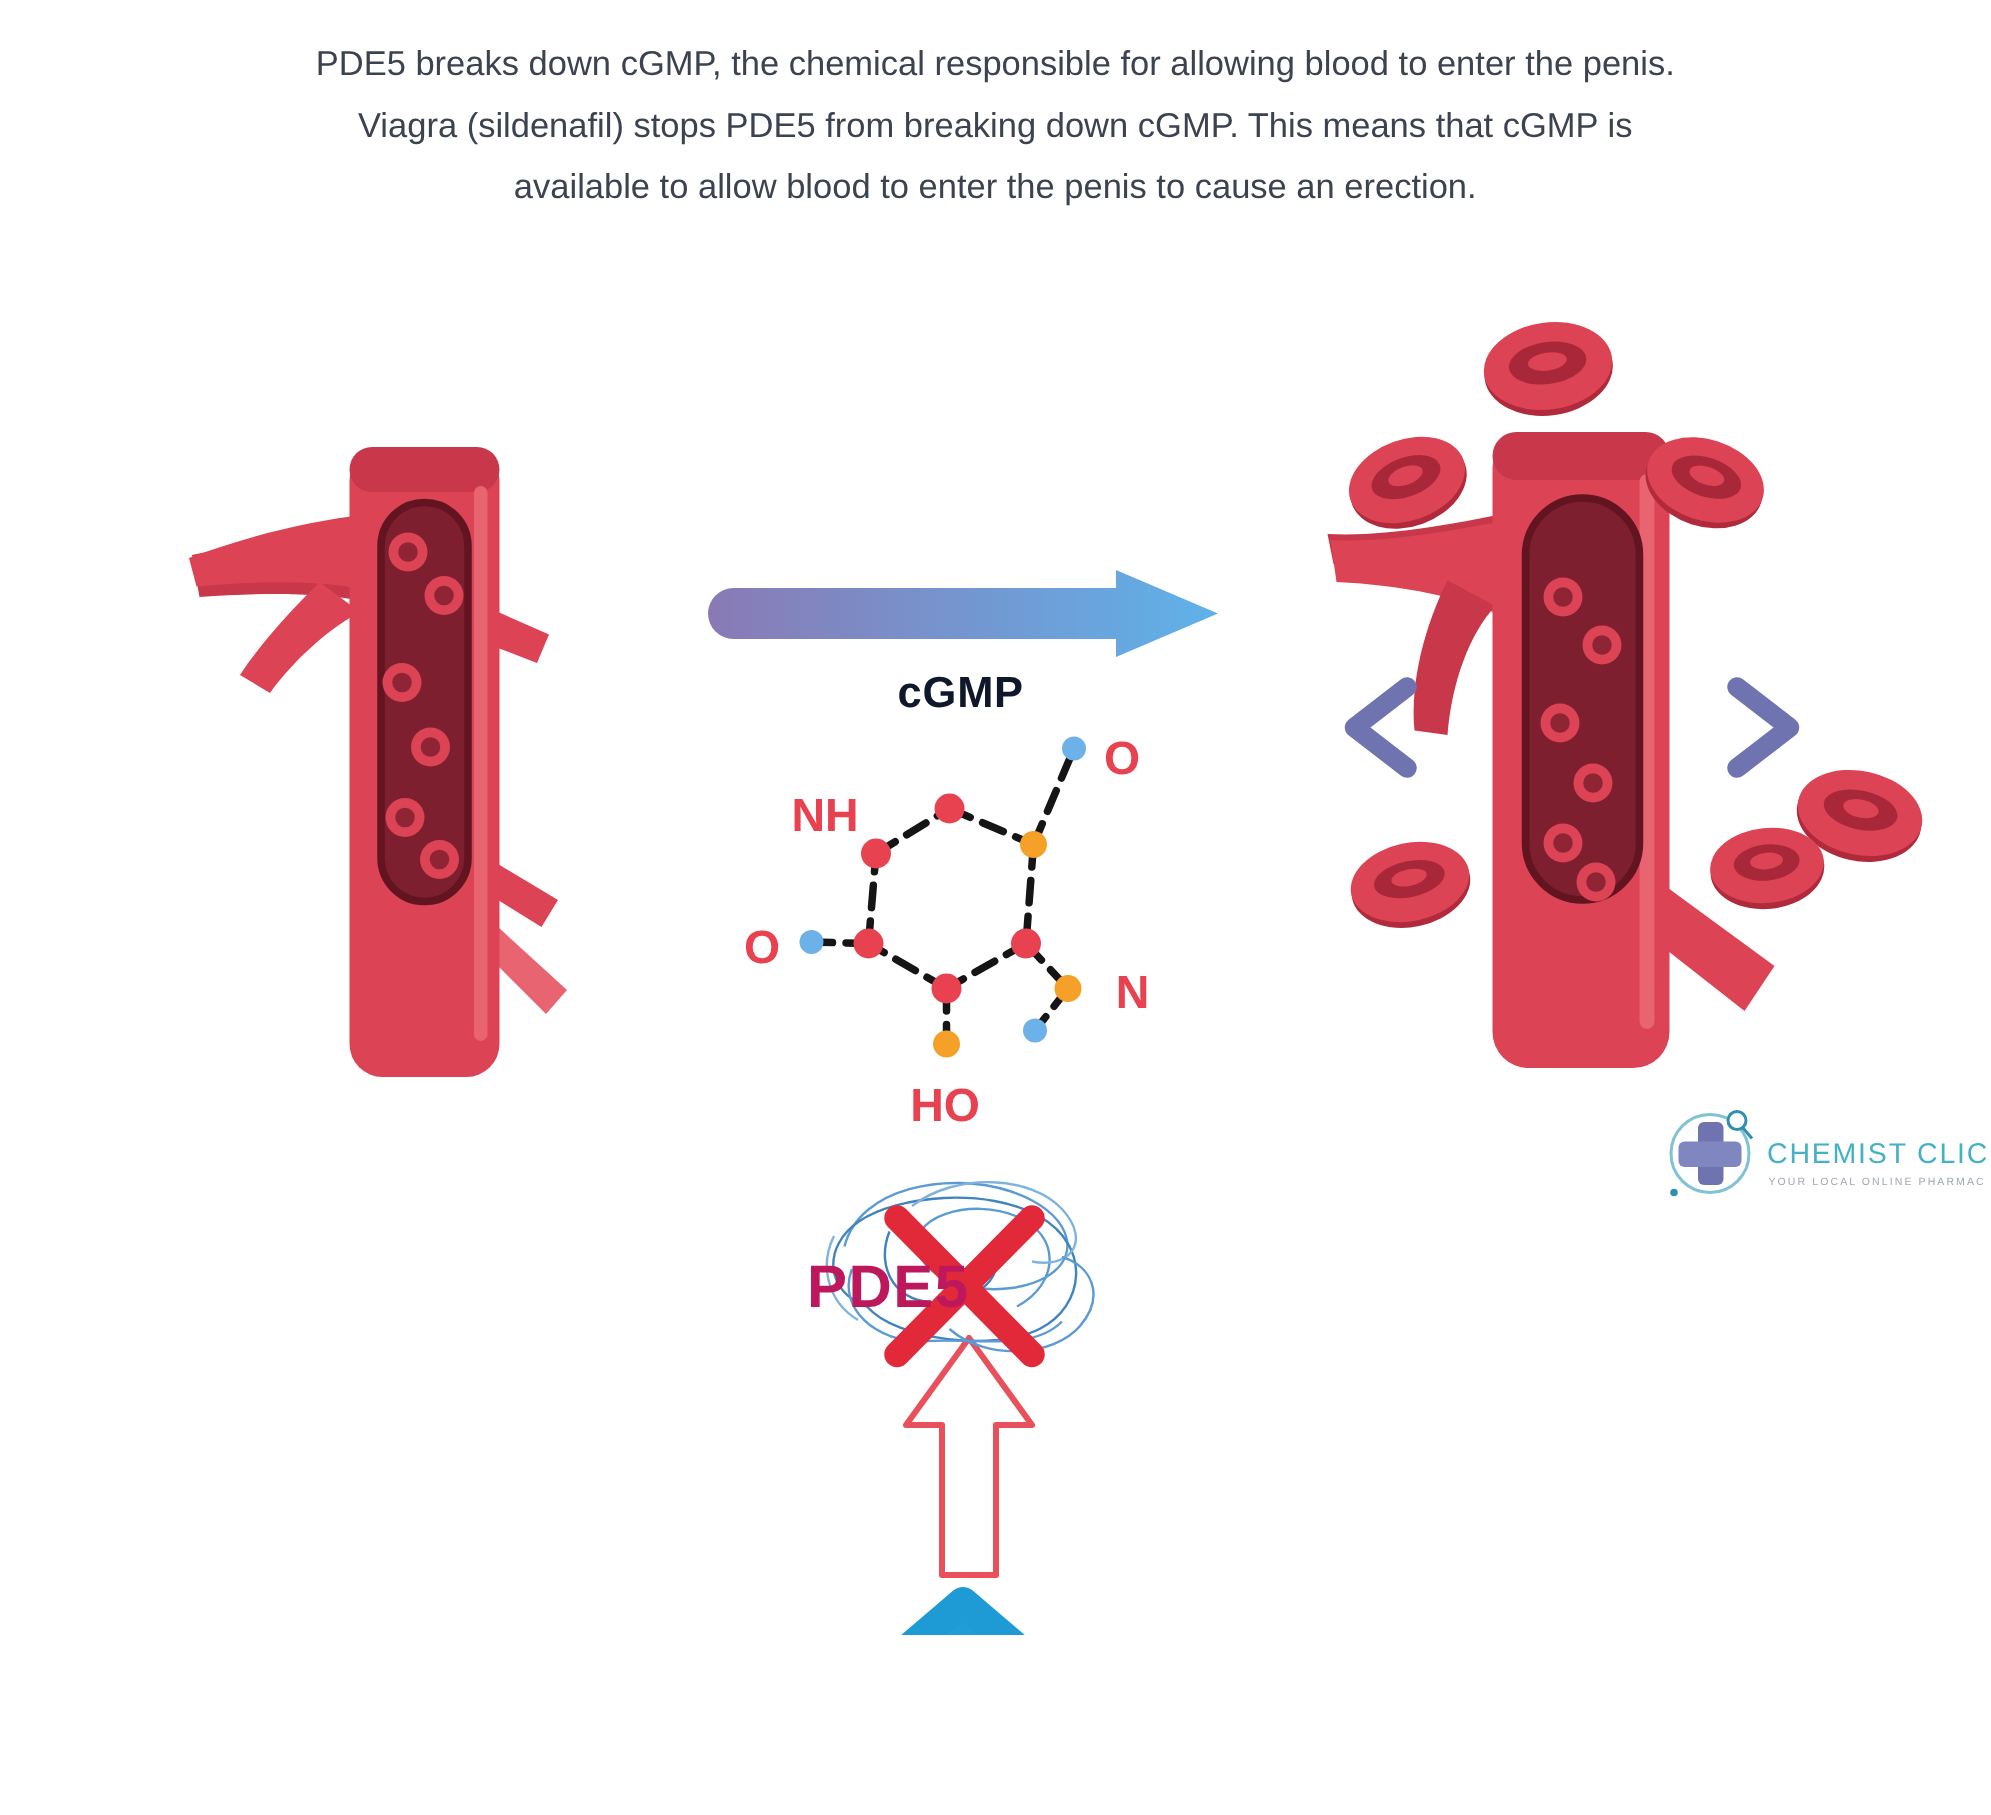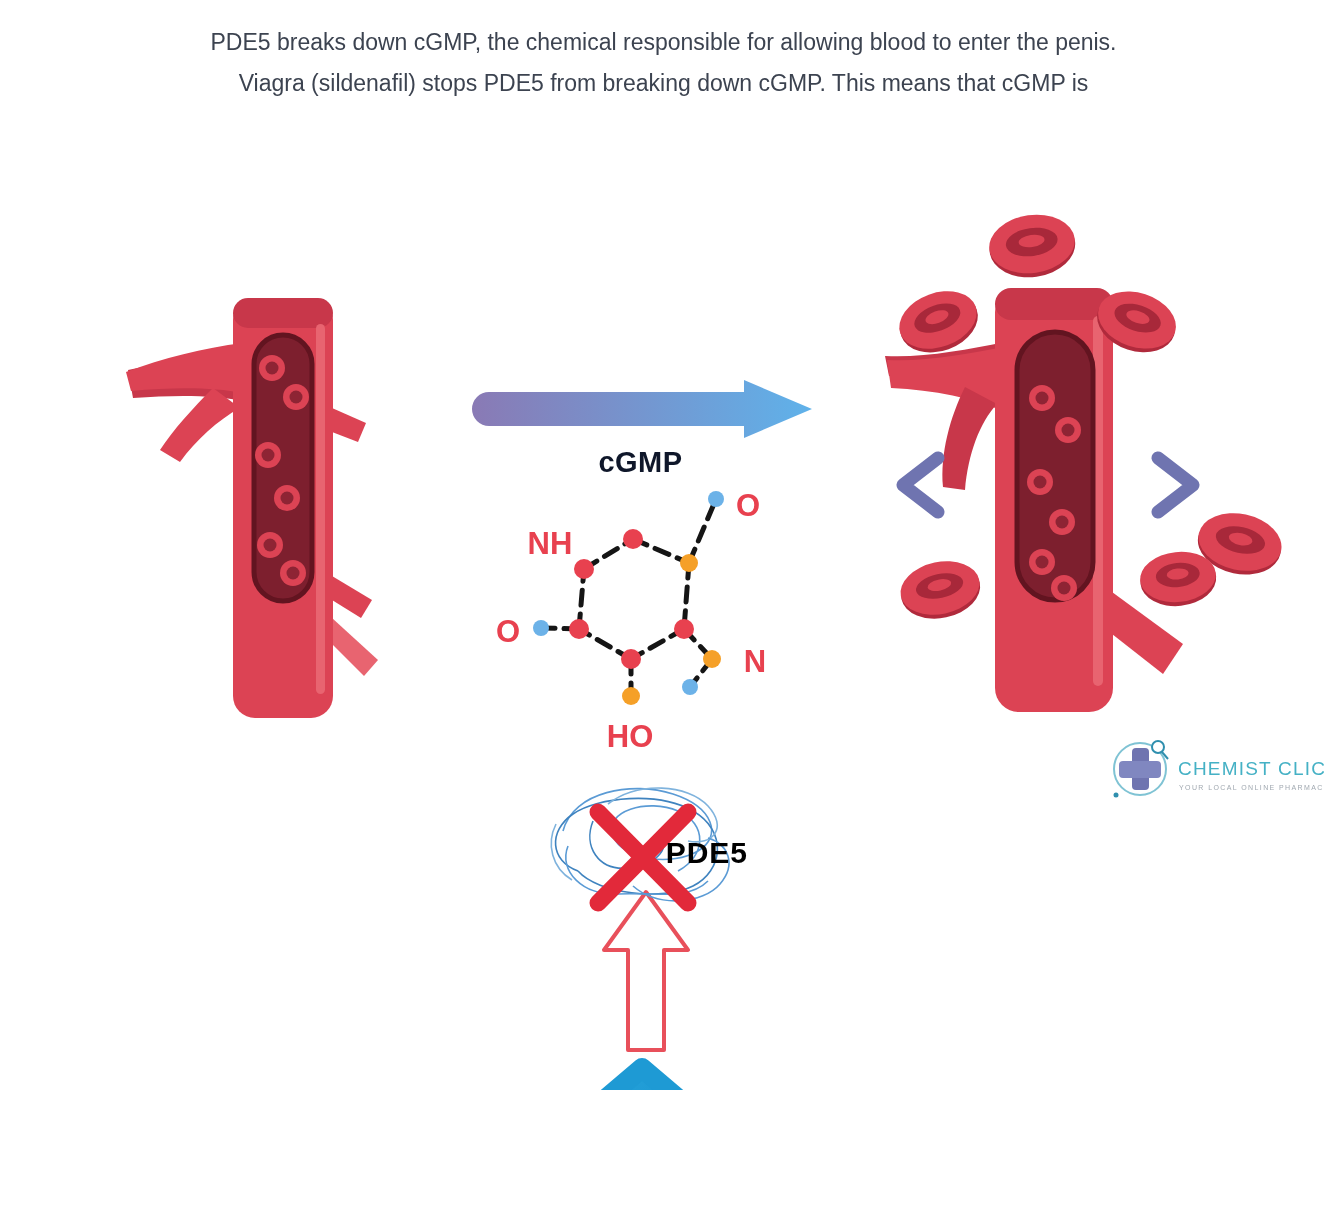--- a/index.html
+++ b/index.html
@@ -6,33 +6,34 @@
   body { width:1327px; height:1210px; background:#ffffff; font-family:"Liberation Sans", sans-serif; }
   .stage { position:relative; width:1327px; height:1090px; background:#ffffff; overflow:hidden; }
   .abs { position:absolute; }
 
   .header { top:22px; left:0; width:100%; text-align:center; color:#3c4350;
             font-size:23px; line-height:41px; font-weight:400; }
 
   .cgmp-label { top:446px; left:468px; width:345px; text-align:center;
                 color:#0f172a; font-size:29px; font-weight:700; letter-spacing:0.5px; }
 
-  .pde5-label { top:836px; left:538px; width:210px; text-align:right;
-                color:#000000; font-size:30px; font-weight:800; letter-spacing:1px; z-index:9; }
+  .pde5-label { top:836px; left:538px; width:210px; text-align:left;
+                color:#be185d; font-size:40px; font-weight:800; letter-spacing:1px; z-index:9; }
 
   svg { display:block; }
 </style>
 </head>
 <body>
 
 <div class="stage">
 
   <div class="abs header">
     <div>PDE5 breaks down cGMP, the chemical responsible for allowing blood to enter the penis.</div>
     <div>Viagra (sildenafil) stops PDE5 from breaking down cGMP. This means that cGMP is</div>
+    <div>available to allow blood to enter the penis to cause an erection.</div>
   </div>
 
   <svg class="abs" style="left:118px; top:288px;" width="260" height="440" viewBox="0 0 260 440">
     <path d="M125,62 C85,66 42,76 10,82 L15,110 C58,107 95,107 125,113 Z" fill="#c8374a"></path>
     <path d="M125,55 C85,60 45,70 8,84 L13,103 C55,99 95,99 125,105 Z" fill="#dc4354"></path>
     <path d="M95,100 C75,120 55,142 42,162 L62,174 C78,152 100,132 122,120 Z" fill="#dc4354"></path>
     <path d="M214,120 L248,135 L240,154 L214,144 Z" fill="#dc4354"></path>
     <path d="M214,288 L254,312 L243,330 L214,312 Z" fill="#dc4354"></path>
     <path d="M214,330 L260,372 L246,388 L214,356 Z" fill="#e86470"></path>
     <rect x="115" y="10" width="100" height="420" rx="22" fill="#dc4354"></rect>

